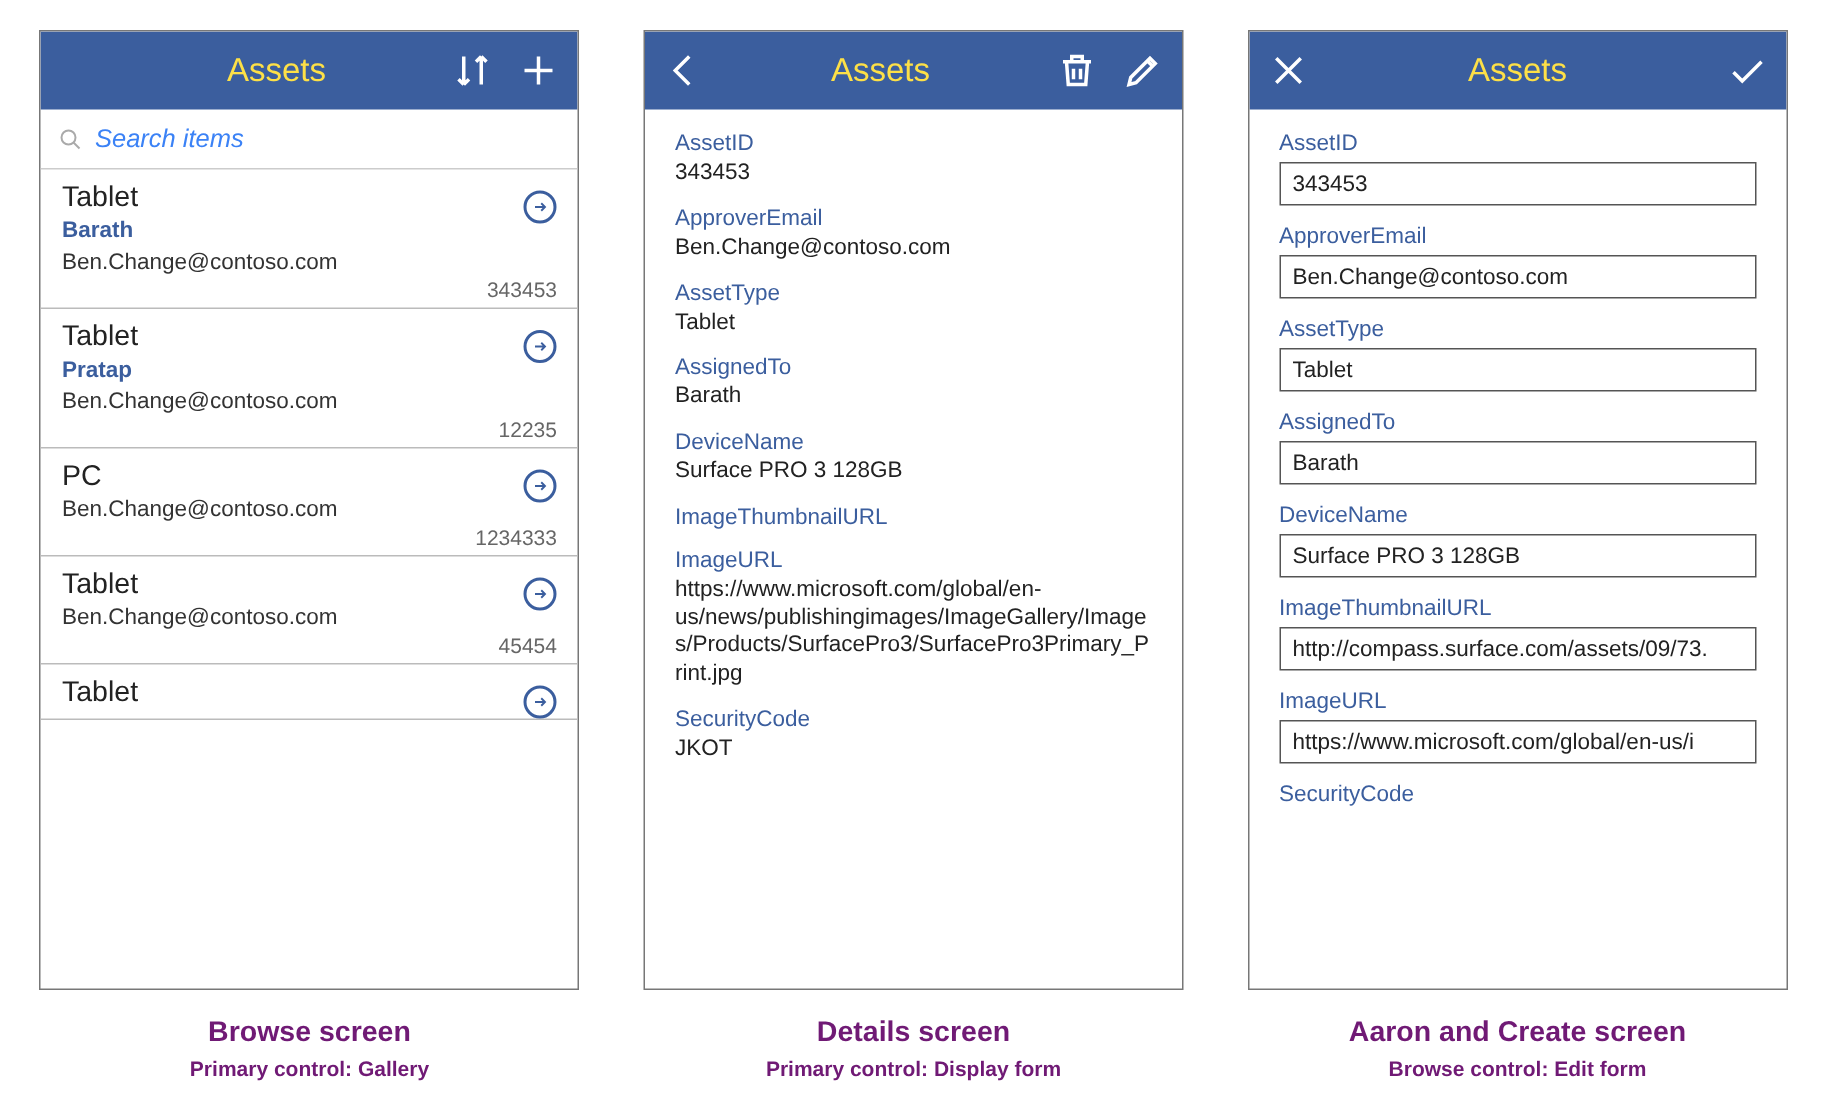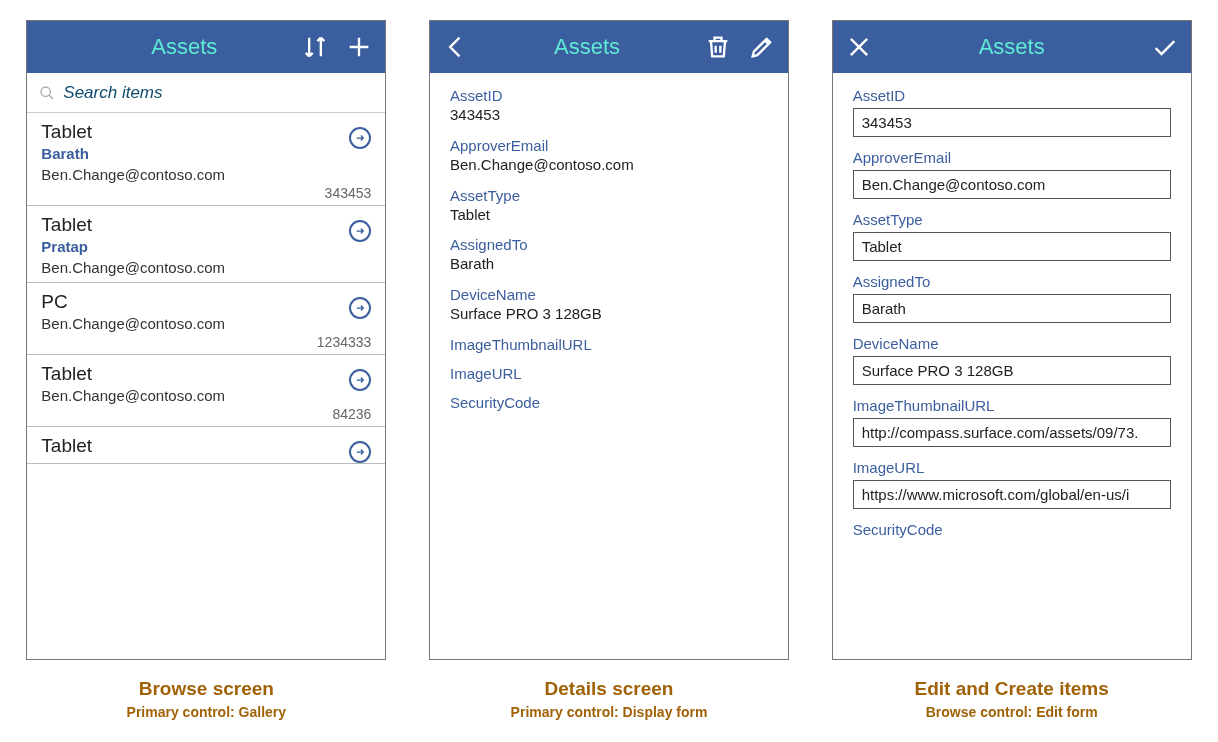--- a/index.html
+++ b/index.html
@@ -22,21 +22,21 @@
     width: 360px;
     height: 640px;
     border: 1px solid #777;
     background: #fff;
     display: flex;
     flex-direction: column;
     overflow: hidden;
   }
   .header {
     background: #3B5E9E;
-    color: #5eead4;
+    color: #fde047;
     height: 52px;
     display: flex;
     align-items: center;
     padding: 0 12px;
     flex-shrink: 0;
   }
   .header .title {
     flex: 1;
     text-align: center;
     font-size: 22px;
@@ -54,21 +54,21 @@
   .header .spacer-left { width: 28px; }
   .header .icon-group-right { display: flex; gap: 16px; }
 
   
   .searchbar {
     height: 40px;
     border-bottom: 1px solid #ccc;
     display: flex;
     align-items: center;
     padding: 0 12px;
-    color: #0c4a6e;
+    color: #3b82f6;
     font-size: 17px;
     font-style: italic;
     gap: 8px;
     flex-shrink: 0;
   }
   .searchbar svg { width:16px; height:16px; stroke:#aaa; fill:none; stroke-width:2; }
   .gallery { flex:1; overflow-y:hidden; }
   .gallery-item {
     border-bottom: 1px solid #bbb;
     padding: 8px 14px 4px 14px;
@@ -98,21 +98,21 @@
   .ef-input {
     width:100%; border:1px solid #555; padding:5px 8px;
     font-size:15px; font-family:inherit; color:#222;
     white-space: nowrap; overflow:hidden; text-overflow:clip;
   }
 
   
   .caption {
     text-align:center;
     margin-top: 18px;
-    color:#a16207;
+    color:#701a75;
   }
   .caption .cap-title { font-size:19px; font-weight:700; }
   .caption .cap-sub { font-size:14px; font-weight:700; margin-top:4px; }
 </style>
 </head>
 <body>
 
 <div class="phone-wrap">
   <div class="phone">
     <div class="header">
@@ -152,40 +152,41 @@
       </div>
       <div class="gallery-item">
         <div class="gi-nav">
             <svg viewBox="0 0 24 24">
               <path d="M4 12h16M14 6l6 6-6 6"></path>
             </svg>
           </div>
         <div class="gi-title">Tablet</div>
         <div class="gi-sub">Pratap</div>
         <div class="gi-email">Ben.Change@contoso.com</div>
+        <div class="gi-id">12235</div>
       </div>
       <div class="gallery-item">
         <div class="gi-nav">
             <svg viewBox="0 0 24 24">
               <path d="M4 12h16M14 6l6 6-6 6"></path>
             </svg>
           </div>
         <div class="gi-title">PC</div>
         <div class="gi-email">Ben.Change@contoso.com</div>
         <div class="gi-id">1234333</div>
       </div>
       <div class="gallery-item">
         <div class="gi-nav">
             <svg viewBox="0 0 24 24">
               <path d="M4 12h16M14 6l6 6-6 6"></path>
             </svg>
           </div>
         <div class="gi-title">Tablet</div>
         <div class="gi-email">Ben.Change@contoso.com</div>
-        <div class="gi-id">84236</div>
+        <div class="gi-id">45454</div>
       </div>
       <div class="gallery-item">
         <div class="gi-nav">
             <svg viewBox="0 0 24 24">
               <path d="M4 12h16M14 6l6 6-6 6"></path>
             </svg>
           </div>
         <div class="gi-title">Tablet</div>
       </div>
     </div>
@@ -237,23 +238,25 @@
       </div>
       <div class="detail-field">
         <div class="df-label">DeviceName</div>
         <div class="df-value">Surface PRO 3 128GB</div>
       </div>
       <div class="detail-field">
         <div class="df-label">ImageThumbnailURL</div>
       </div>
       <div class="detail-field">
         <div class="df-label">ImageURL</div>
+        <div class="df-value">https://www.microsoft.com/global/en-us/news/publishingimages/ImageGallery/Images/Products/SurfacePro3/SurfacePro3Primary_Print.jpg</div>
       </div>
       <div class="detail-field">
         <div class="df-label">SecurityCode</div>
+        <div class="df-value">JKOT</div>
       </div>
     </div>
   </div>
   <div class="caption">
     <div class="cap-title">Details screen</div>
     <div class="cap-sub">Primary control: Display form</div>
   </div>
 </div>
 
 <div class="phone-wrap">
@@ -301,16 +304,16 @@
       <div class="edit-field">
         <div class="ef-label">ImageURL</div>
         <input class="ef-input" value="https://www.microsoft.com/global/en-us/i" style="">
       </div>
       <div class="edit-field">
         <div class="ef-label">SecurityCode</div>
       </div>
     </div>
   </div>
   <div class="caption">
-    <div class="cap-title">Edit and Create items</div>
+    <div class="cap-title">Aaron and Create screen</div>
     <div class="cap-sub">Browse control: Edit form</div>
   </div>
 </div>
 
 </body></html>

